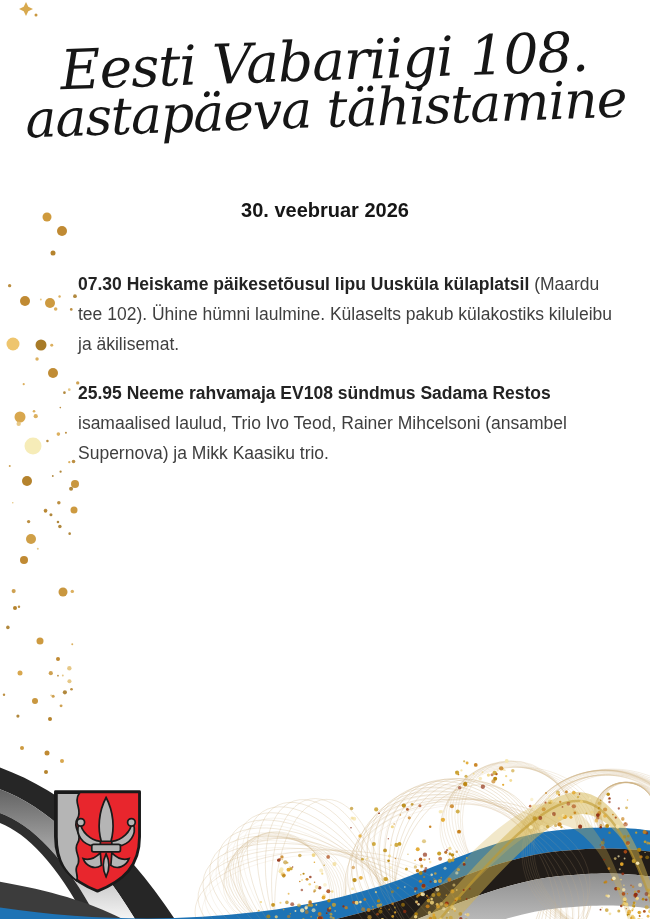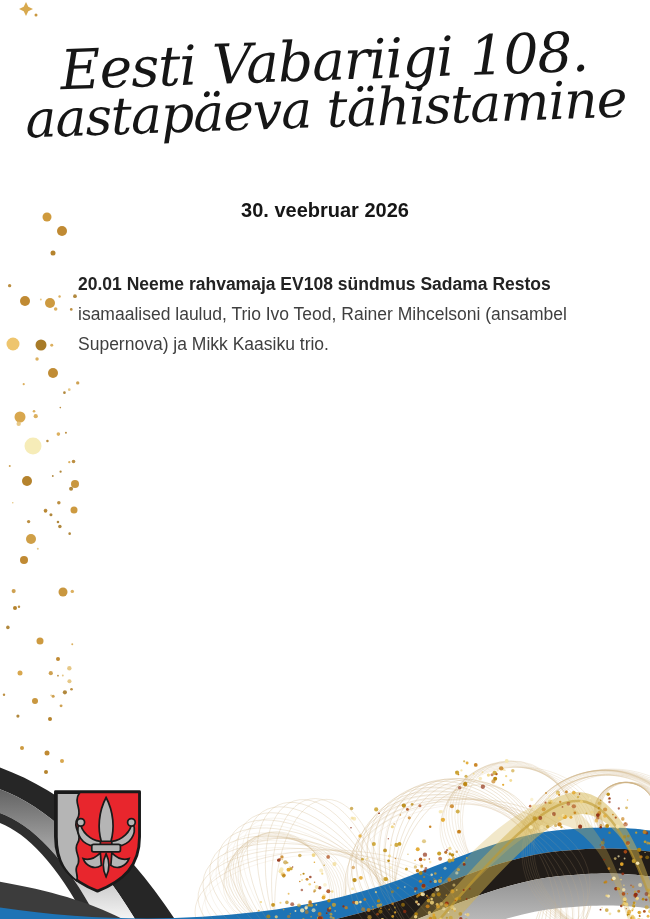--- a/index.html
+++ b/index.html
@@ -113,21 +113,22 @@
       </g>
   </svg>
 
   <div class="title">
     <div class="t1">Eesti Vabariigi 108.</div>
     <div class="t2">aastapäeva tähistamine</div>
   </div>
   <div class="date">30. veebruar 2026</div>
 
   <div class="events">
-    <p><b>20.01 Neeme rahvamaja EV108 sündmus Sadama Restos</b><span> isamaalised laulud, Trio Ivo Teod, Rainer Mihcelsoni (ansambel Supernova) ja Mikk Kaasiku trio.</span></p>
+    <p><b>07.30 Heiskame päikesetõusul lipu Uusküla külaplatsil</b><span> (Maardu tee 102). Ühine hümni laulmine. Külaselts pakub külakostiks kiluleibu ja äkilisemat.</span></p>
+    <p><b>25.95 Neeme rahvamaja EV108 sündmus Sadama Restos</b><span> isamaalised laulud, Trio Ivo Teod, Rainer Mihcelsoni (ansambel Supernova) ja Mikk Kaasiku trio.</span></p>
   </div>
 
   <svg class="bottom" viewBox="0 0 650 185" preserveAspectRatio="none">
     <defs>
       <linearGradient id="silverA" x1="0" y1="0" x2="0" y2="1">
         <stop offset="0" stop-color="#5f5f5f"></stop>
           <stop offset="1" stop-color="#fafafa"></stop>
       </linearGradient>
       <linearGradient id="silverB" x1="0" y1="0" x2="0" y2="1">
         <stop offset="0" stop-color="#8e8e8e"></stop>

